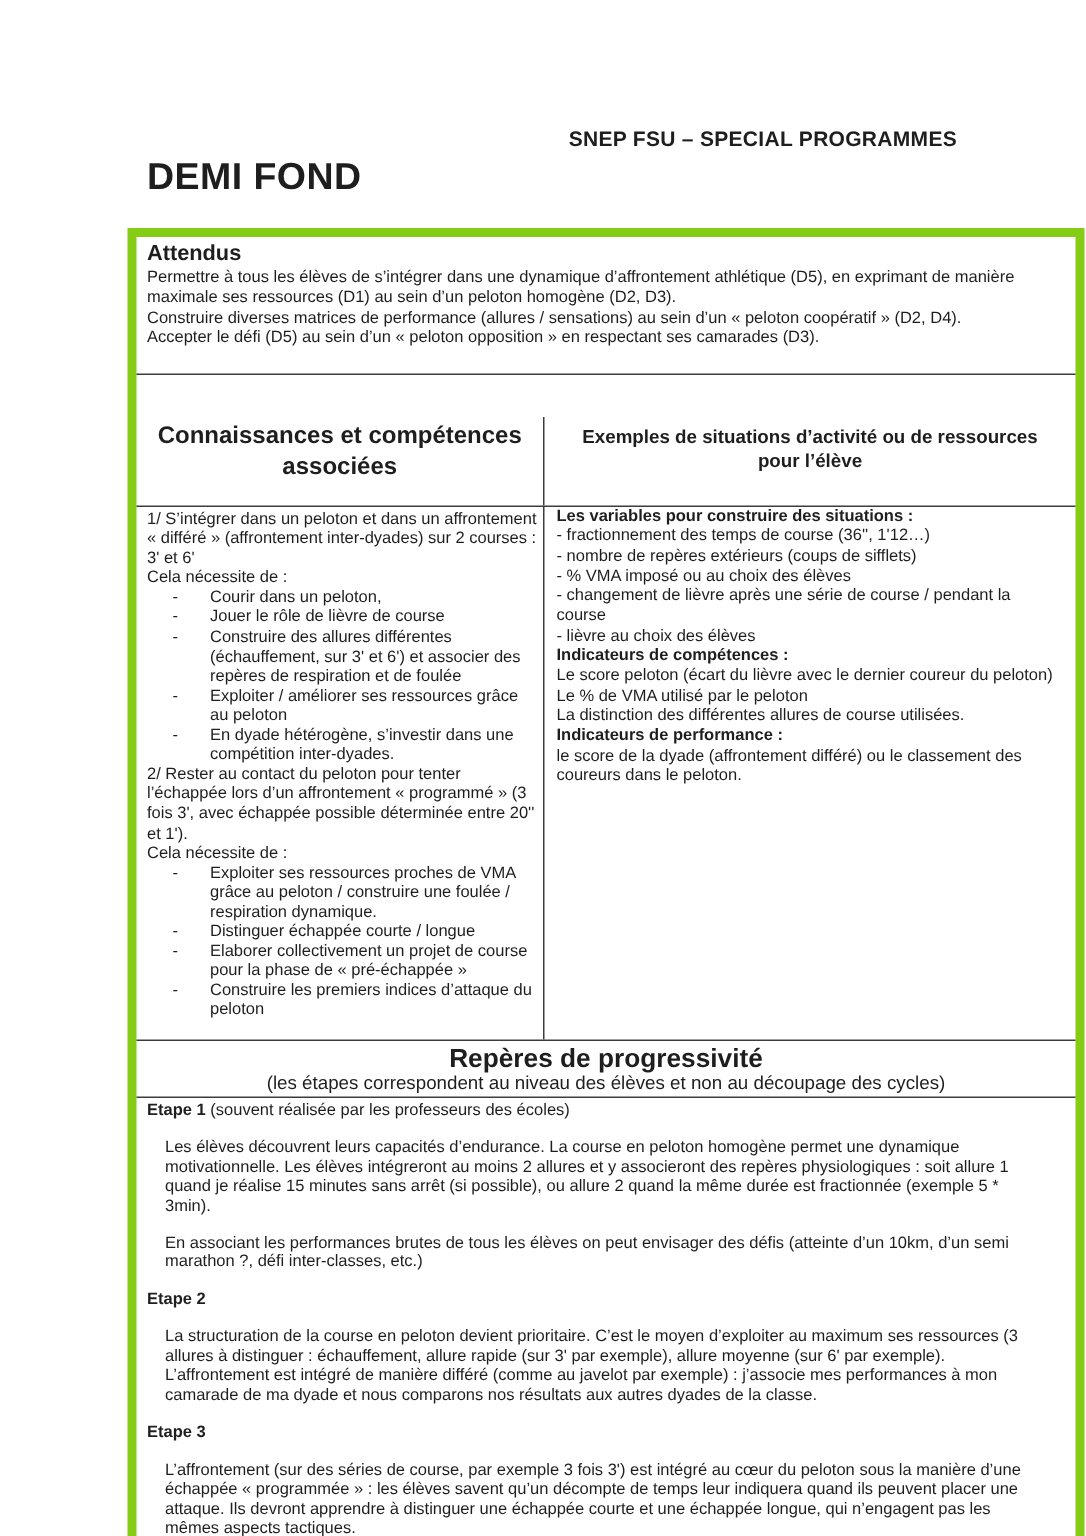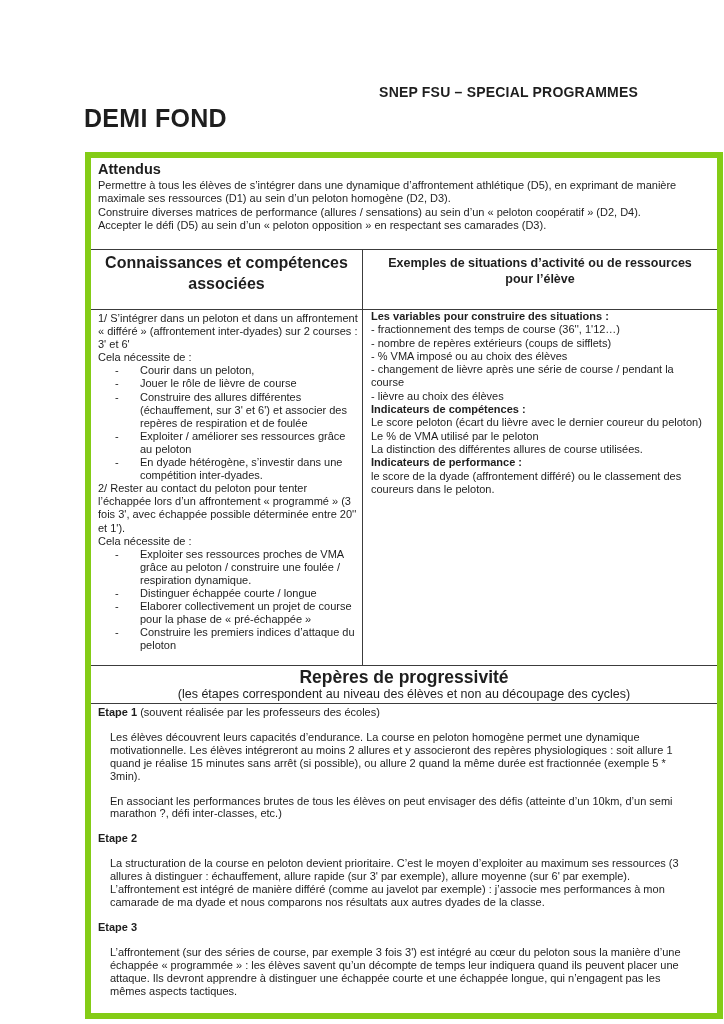--- a/index.html
+++ b/index.html
@@ -18,21 +18,21 @@
     top: 84px;
     right: 86px;
     font-size: 14px;
     font-weight: bold;
     letter-spacing: 0.2px;
     white-space: nowrap;
   }
   .doc-title {
     position: absolute;
     top: 104px;
-    left: 84px;
+    left: 98px;
     font-size: 25px;
     font-weight: bold;
     letter-spacing: 0.3px;
   }
   .doc-table {
     position: absolute;
     left: 85px;
     top: 152px;
     width: 638px;
     border: 6px solid #84cc16;
@@ -40,21 +40,21 @@
   }
   
   .row-attendus {
     min-height: 92px;
     border-bottom: 1px solid #3c3c3c;
     padding: 2px 7px 3px 7px;
   }
   .attendus-heading { font-size: 14.5px; font-weight: bold; line-height: 19px; }
   .row-attendus p { font-size: 11px; line-height: 13.4px; }
   
-  .row-colheads { display: flex; min-height: 60px; border-bottom: 1px solid #3c3c3c; }
+  .row-colheads { display: flex; min-height: 60px; border-bottom: 1px solid #3c3c3c; margin-top: 28px; }
   .colhead-left {
     width: 272px; flex: none;
     border-right: 1px solid #3c3c3c;
     font-weight: bold; font-size: 16px; line-height: 20.5px;
     text-align: center; padding: 3px 10px;
   }
   .colhead-right {
     flex: 1;
     font-weight: bold; font-size: 12.5px; line-height: 15.5px;
     text-align: center; padding: 6px 20px;

